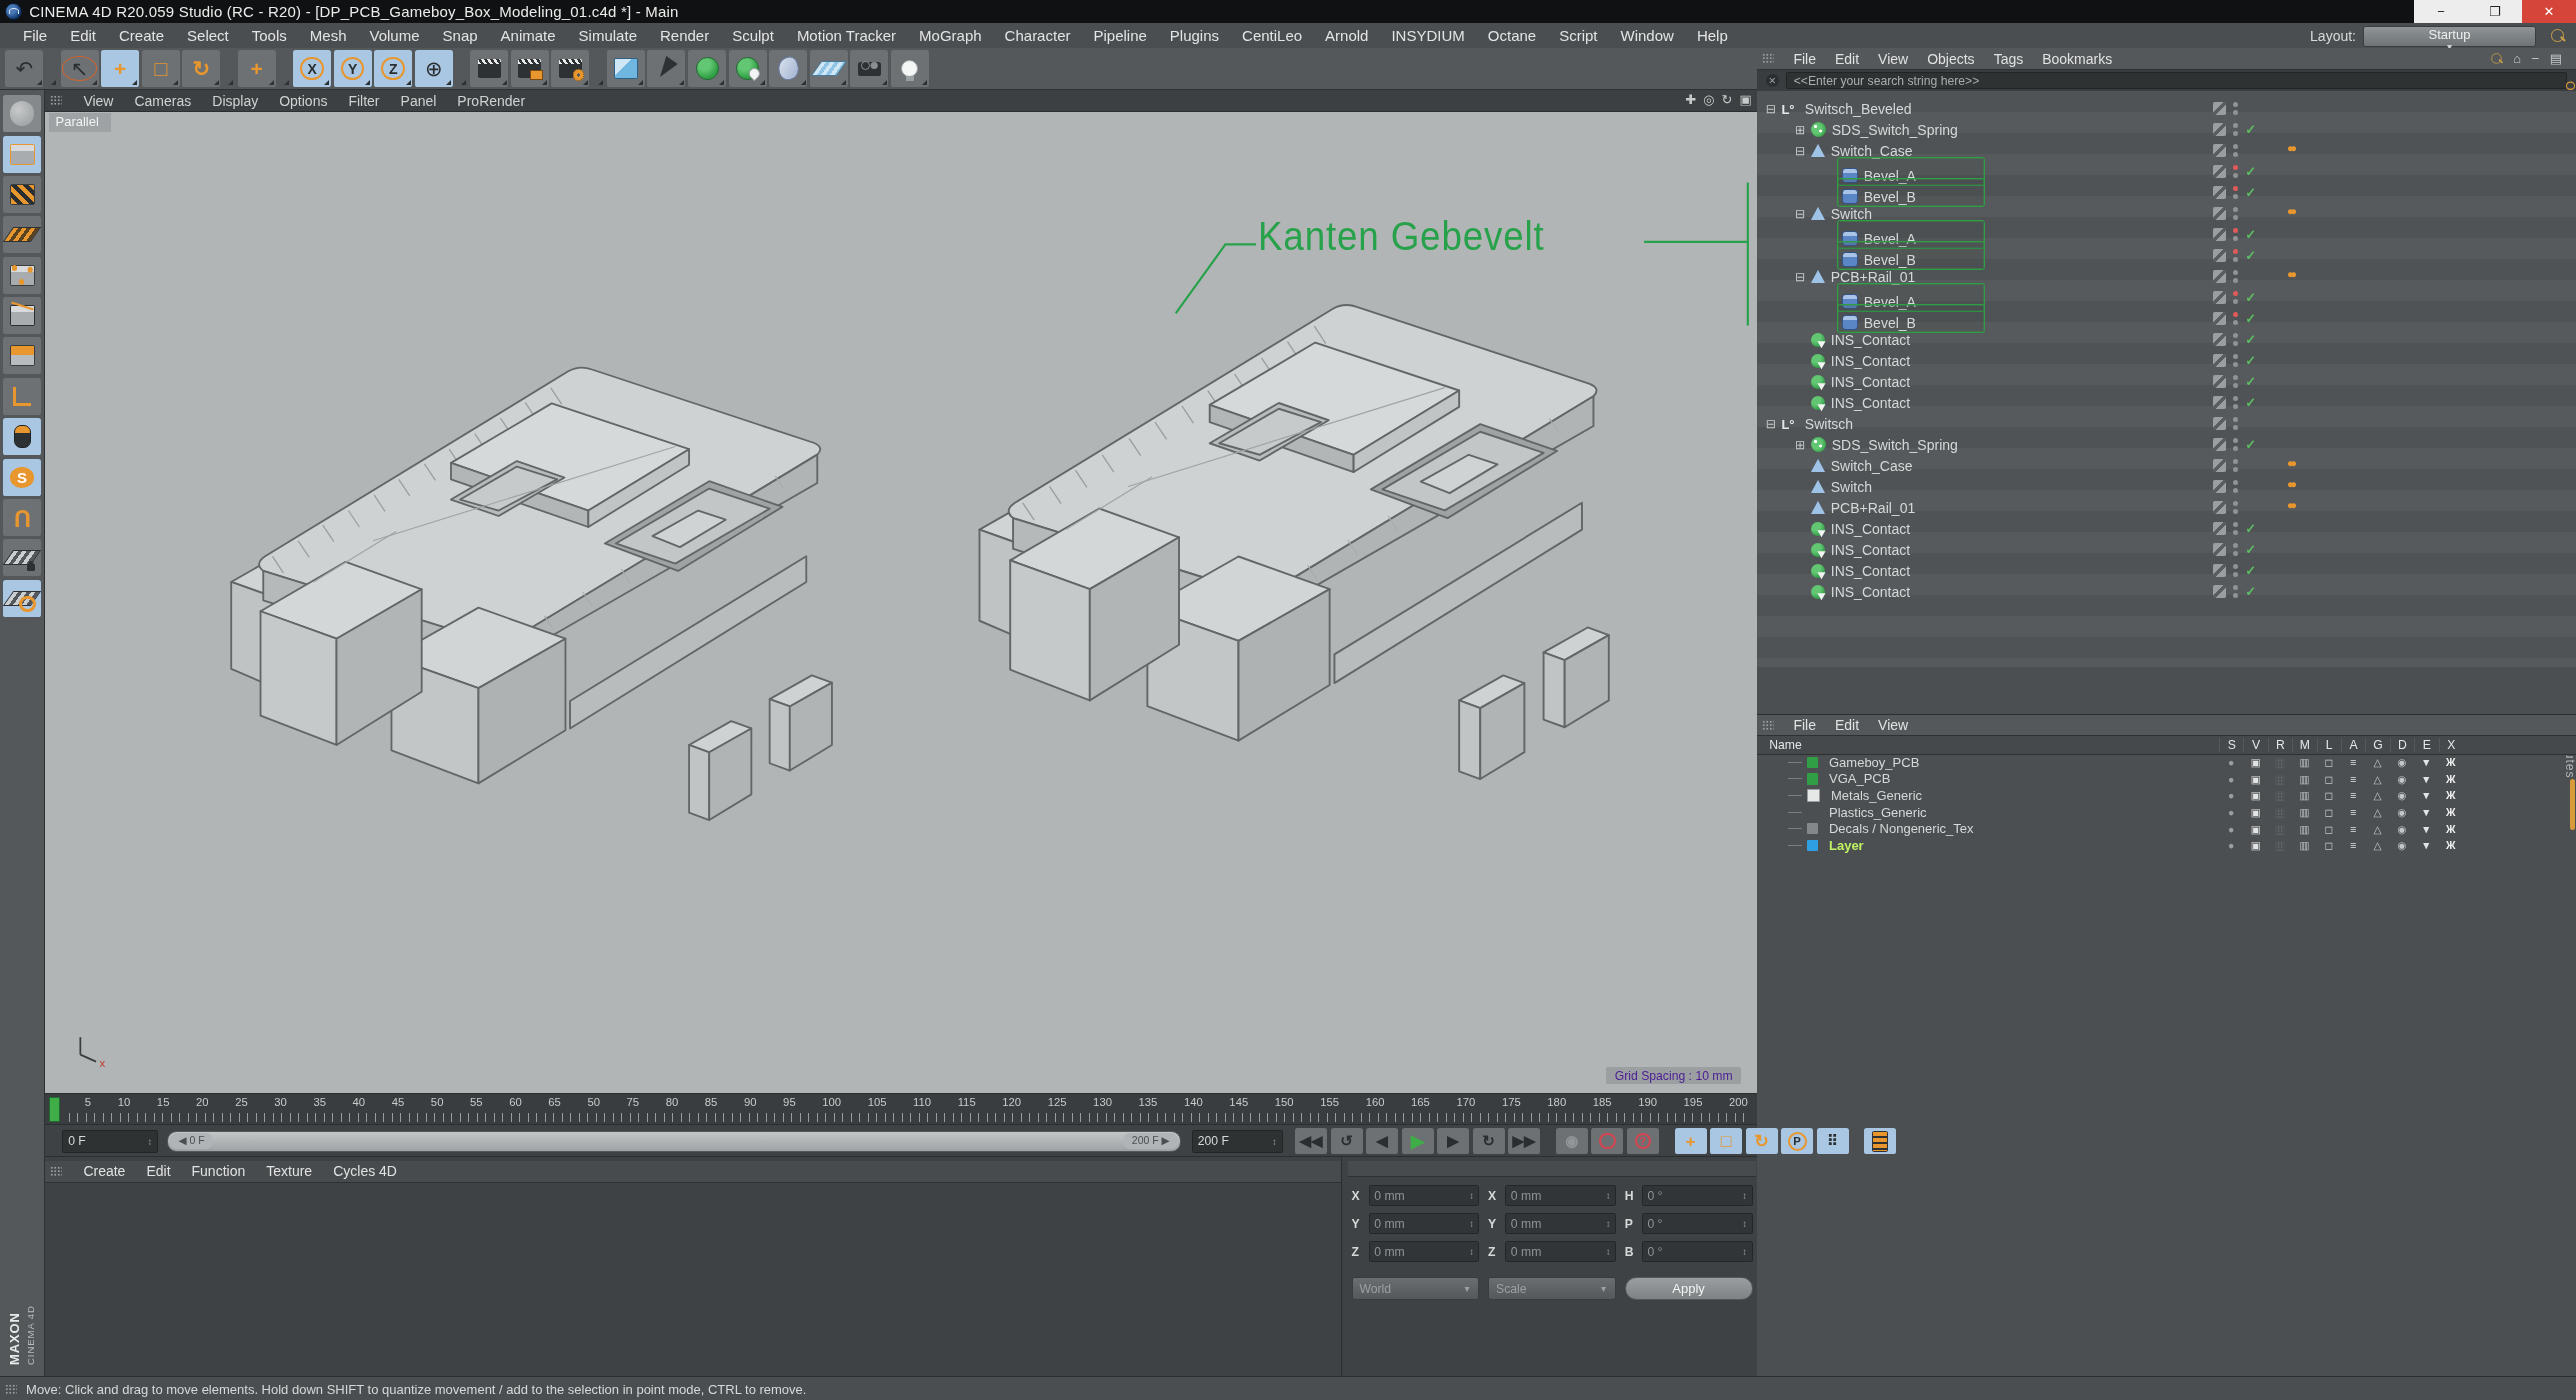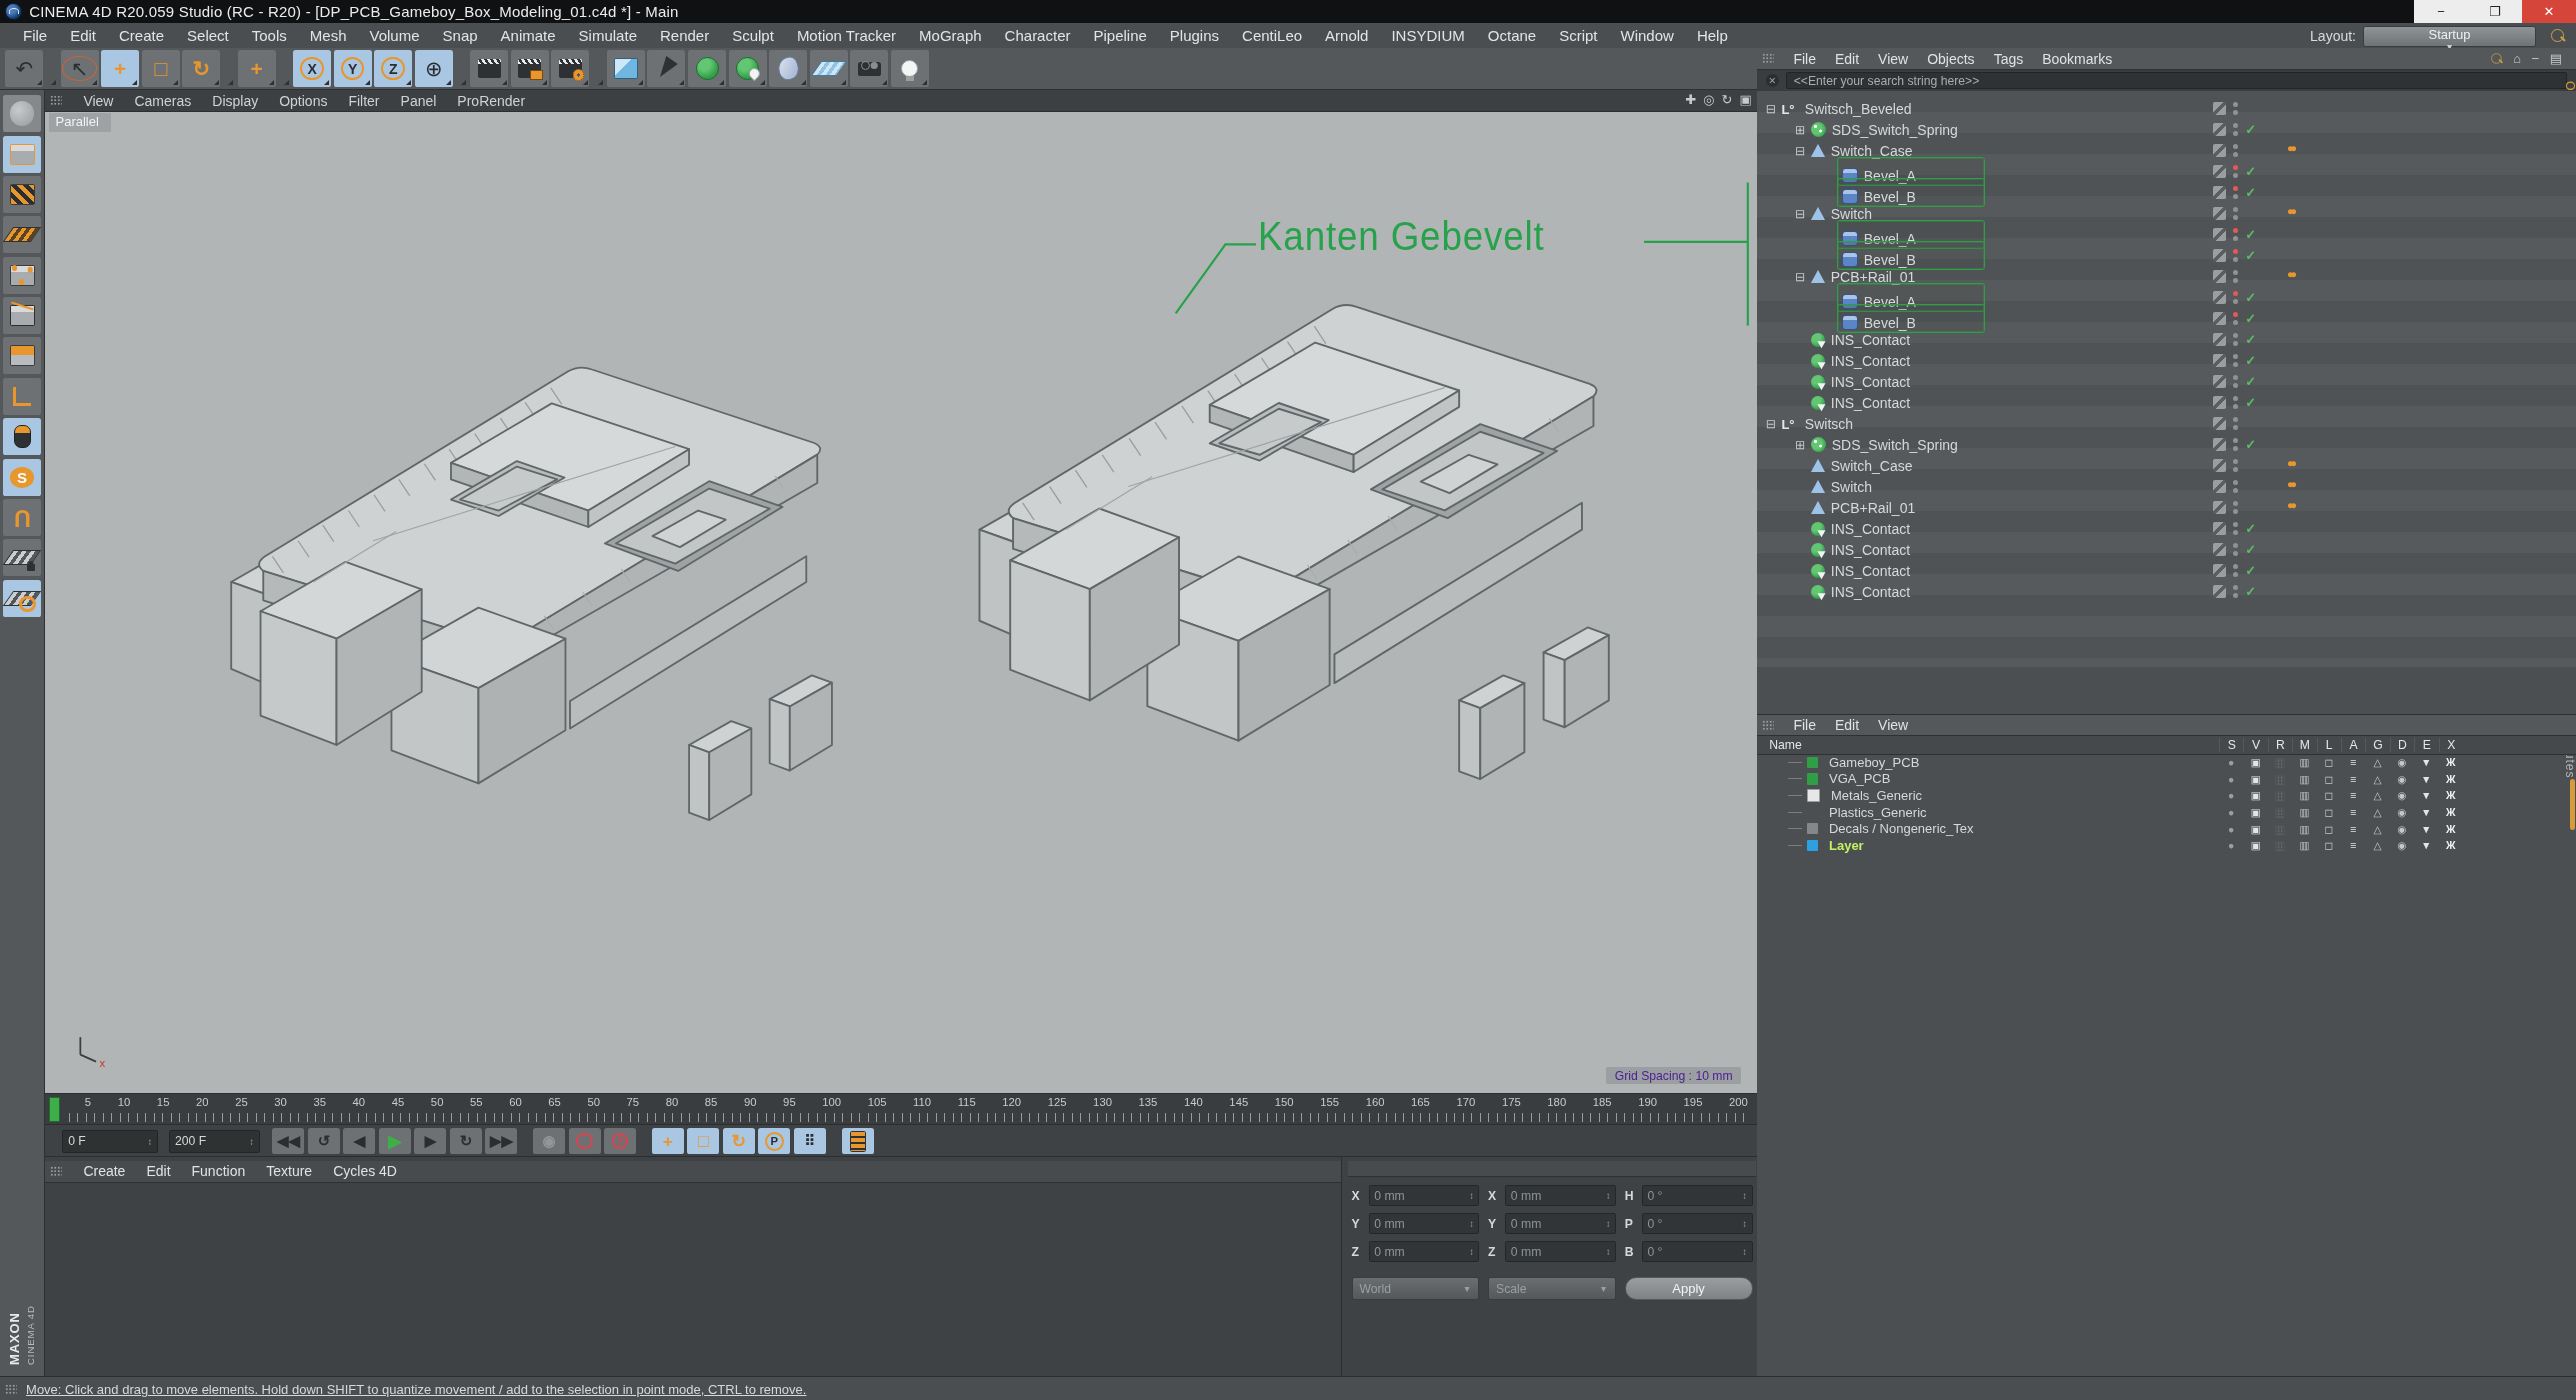--- a/index.html
+++ b/index.html
@@ -264,21 +264,21 @@
   .cfield{flex:1;height:19px;background:#323537;border:0.9px solid #24272a;border-radius:1.7px;color:#8e9496;
           font-size:12.2px;display:flex;align-items:center;justify-content:space-between;padding:0 4.4px;}
   .crow2{position:absolute;left:3.5px;top:120px;width:401px;display:grid;grid-template-columns:1fr 1fr 1fr;grid-column-gap:8.7px;}
   .cdrop{height:21px;background:linear-gradient(#6a6e70,#55585a);border:0.9px solid #3a3d3f;border-radius:2.6px;
          color:#9aa0a2;font-size:12.2px;display:flex;align-items:center;justify-content:space-between;padding:0 7px;}
   .capply{height:21px;background:linear-gradient(#9a9ea0,#7e8284);border:0.9px solid #55585a;border-radius:11.3px;
           color:#f2f4f4;font-size:13px;display:flex;align-items:center;justify-content:center;}
 
   
   .statusbar{left:0;top:1376px;width:2576px;height:24.4px;background:#4a4e50;border-top:0.9px solid #2b2e30;
-             display:flex;align-items:center;text-decoration:underline;}
+             display:flex;align-items:center;}
   .statusbar .stext{font-size:13px;color:#d6d9da;margin-left:8.7px;}
 </style>
 </head>
 <body>
 
 <div id="app">
 
   <div class="abs titlebar">
     <span class="c4dlogo"></span>
     <span class="titletext">CINEMA 4D R20.059 Studio (RC - R20) - [DP_PCB_Gameboy_Box_Modeling_01.c4d *] - Main</span>
@@ -1316,20 +1316,24 @@
 
     </div>
     <div class="ticks"></div>
     <div class="playhead"></div>
   </div>
 
   <div class="abs transport">
     <span class="framefield">
       <span>0 F</span>
       <span class="spin">↕</span>
+    </span>
+    <span class="tslider">
+      <span class="lgrip">◀ 0 F</span>
+      <span class="rgrip">200 F ▶</span>
     </span>
     <span class="endfield">
       <span>200 F</span>
       <span class="spin">↕</span>
     </span>
     <span class="trbtns">
         <span class="trb ">◀◀</span>
         <span class="trb ">↺</span>
         <span class="trb ">◀</span>
         <span class="trb tr-play">▶</span>

